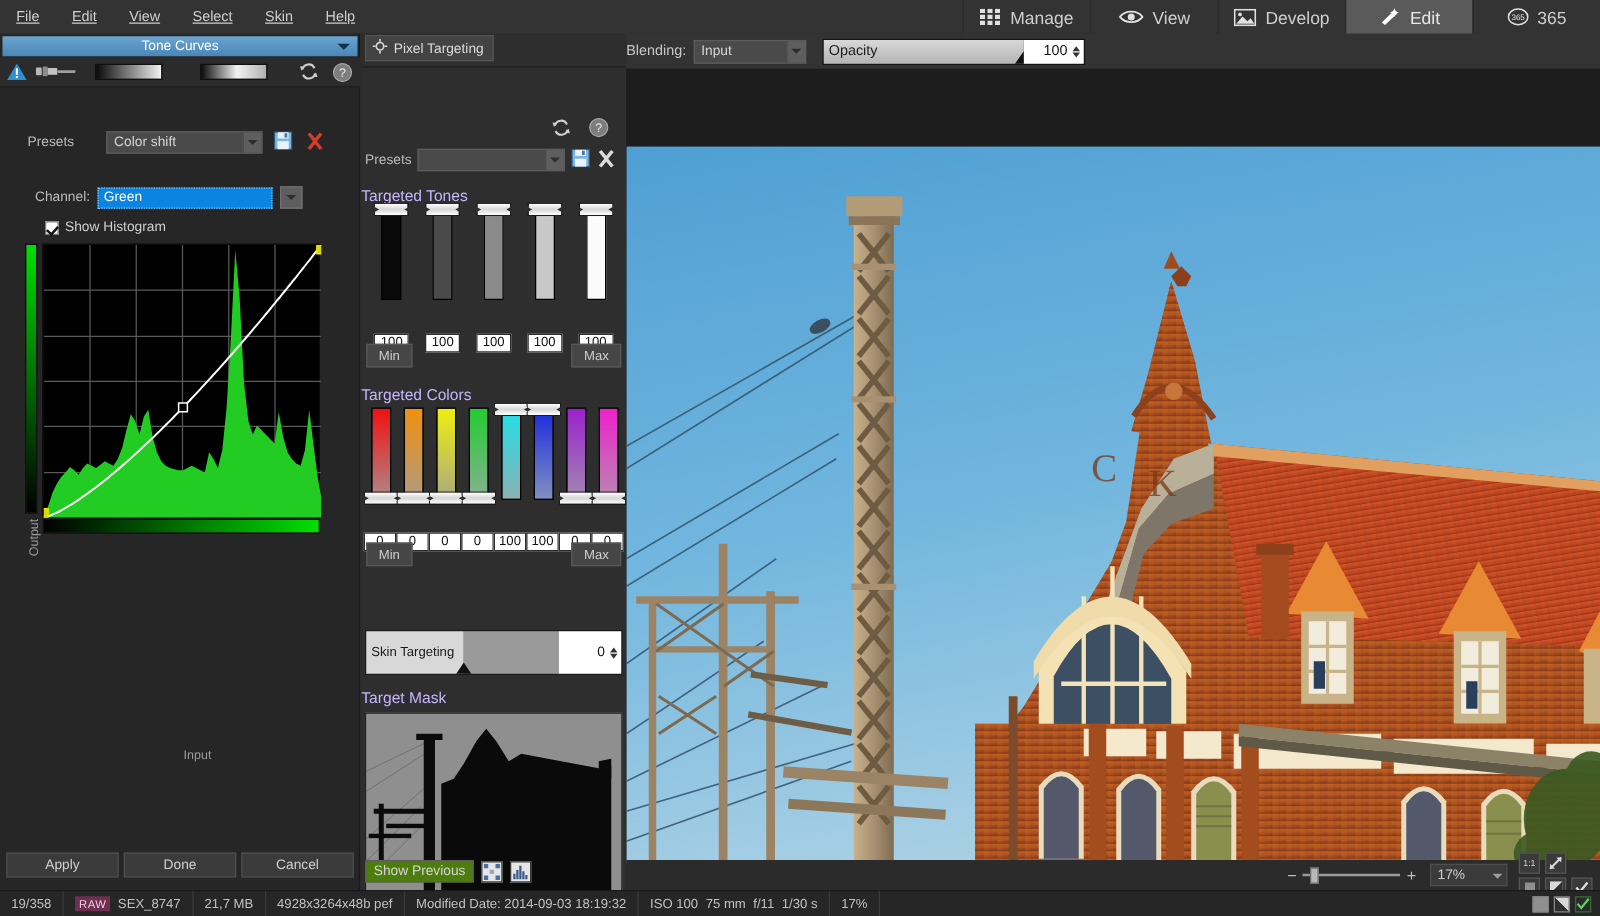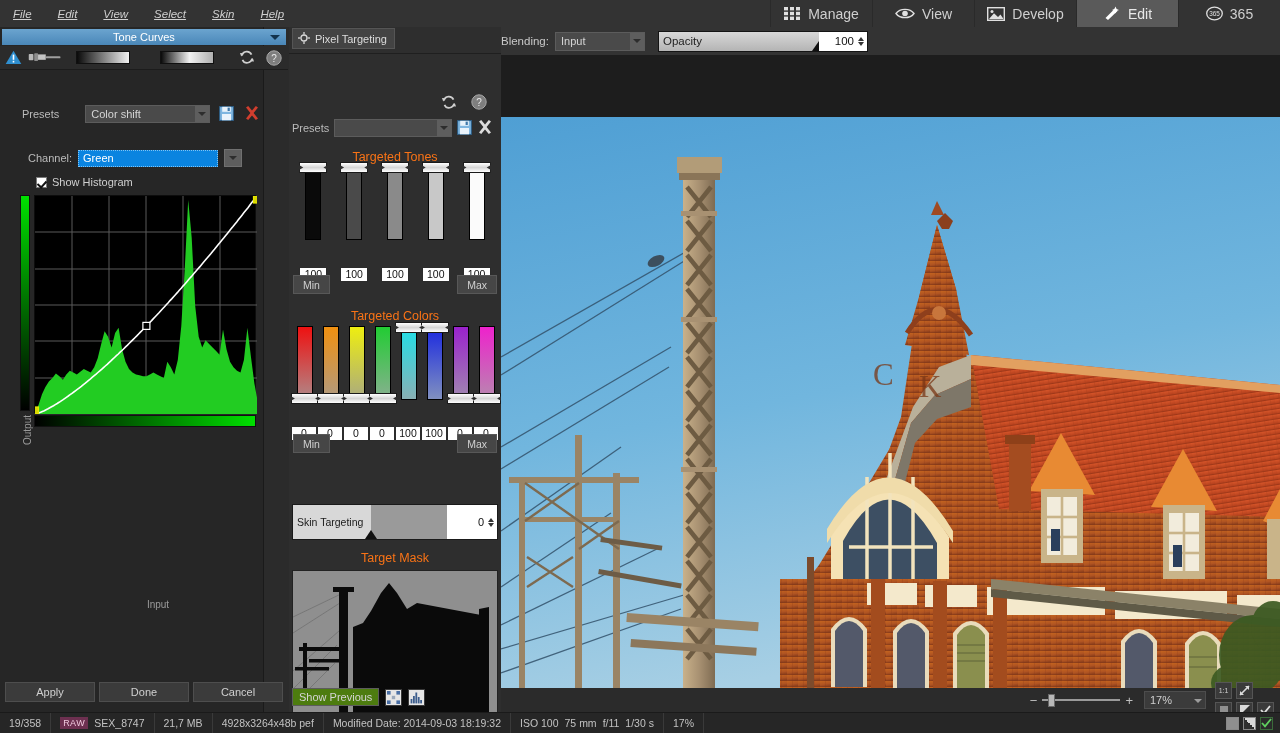--- a/index.html
+++ b/index.html
@@ -13,38 +13,38 @@
   }
   #app { position: relative; width: 1280px; height: 733px; }
 
   
   .menubar {
     position: absolute; left: 0; top: 0; width: 770px; height: 27px;
     background: #333333;
     display: flex; align-items: center; padding-left: 10px; gap: 20px;
   }
   .menubar .mi { color: #d0d0d0; font-size: 11.5px; cursor: default; padding: 2px 3px; }
-  .menubar .mi u { text-decoration: underline; font-style: italic; }
+  .menubar .mi u { text-decoration: underline; }
 
   
   .modetabs {
     position: absolute; right: 0; top: 0; width: 510px; height: 27px;
     background: #333333; display: flex; align-items: stretch;
   }
   .modetab {
     flex: 1; display: flex; align-items: center; justify-content: center; gap: 7px;
     color: #cfcfcf; font-size: 14px; border-left: 1px solid #2a2a2a;
     background: #333333; cursor: default;
   }
   .modetab.active { background: #5a5a5a; color: #e8e8e8; }
   .modetab svg { display: block; }
 
   
   .leftpanel {
-    position: absolute; left: 0; top: 27px; width: 264px; height: 706px;
+    position: absolute; left: 0; top: 27px; width: 288px; height: 706px;
     background: #262626; border-right: 1px solid #1a1a1a;
   }
   .panel-title {
     position: absolute; left: 2px; top: 2px; width: 284px; height: 16px;
     background: linear-gradient(#6ba4cf, #4a87b8);
     color: #ffffff; font-size: 11px; text-align: center; line-height: 16px;
     font-weight: normal;
   }
   .panel-title .caret {
     position: absolute; right: 6px; top: 6px;
@@ -164,21 +164,21 @@
     background: #2e2e2e; border-top: 1px solid #1f1f1f;
   }
   .mid-iconrow {
     position: absolute; right: 14px; top: 40px; display: flex; gap: 14px; align-items: center;
   }
   .mid-presets {
     position: absolute; left: 0; top: 63px; width: 212px; height: 22px;
     display: flex; align-items: center; gap: 5px; padding-left: 3px;
   }
   .sec-title {
-    text-align: center; color: #f97316; font-size: 12.5px;
+    text-align: left; color: #c4b5fd; font-size: 12.5px;
   }
 
   
   .vslider { position: relative; width: 28px; height: 74px; }
   .vslider .track {
     position: absolute; left: 6px; top: 0; width: 16px; height: 74px;
     border: 1px solid #000;
   }
   .vslider .handle {
     position: absolute; left: 0; width: 28px; height: 11px;

